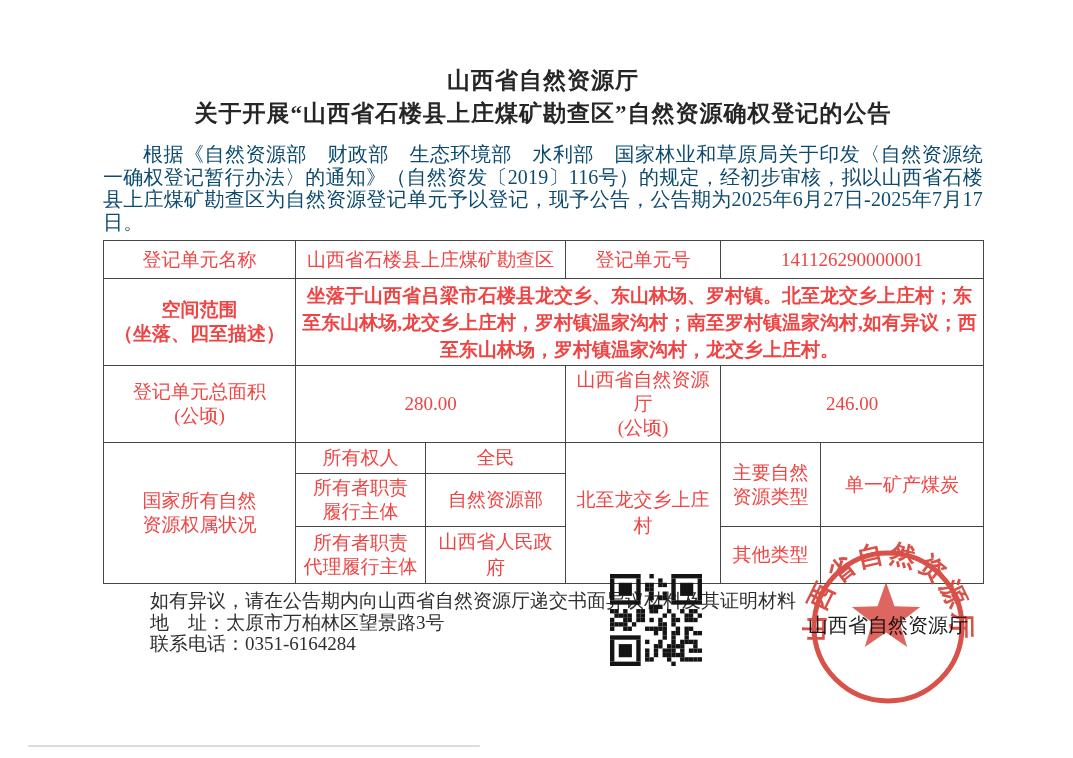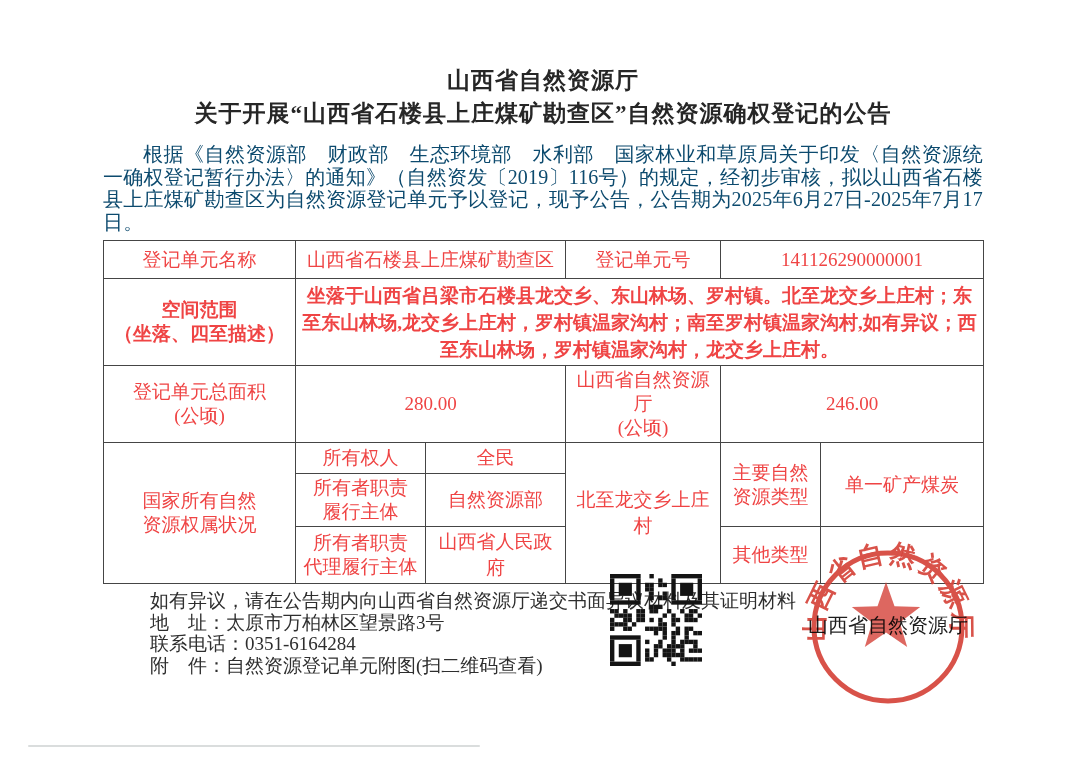--- a/index.html
+++ b/index.html
@@ -132,21 +132,20 @@
         <td>其他类型</td>
         <td>/</td>
       </tr>
     </tbody>
       </table>
 
     <div class="footer">
       <div class="fline">如有异议，请在公告期内向山西省自然资源厅递交书面异议材料及其证明材料</div>
       <div class="fline"><span>地　址：</span><span>太原市万柏林区望景路3号</span></div>
       <div class="fline"><span>联系电话：</span><span>0351-6164284</span></div>
-      <div class="fline"><span>附　件：</span><span>自然资源登记单元附图(扫二维码查看)</span></div>
     </div>
   </div>
 
   <div class="qr">
       <svg width="92" height="92" viewBox="0 0 92 92" fill="#141414">
         <rect x="0.00" y="0.00" width="30.67" height="4.38"></rect>
         <rect x="0.00" y="26.29" width="30.67" height="4.38"></rect>
         <rect x="0.00" y="4.38" width="4.38" height="21.90"></rect>
         <rect x="26.29" y="4.38" width="4.38" height="21.90"></rect>
         <rect x="8.76" y="8.76" width="13.14" height="13.14"></rect>

